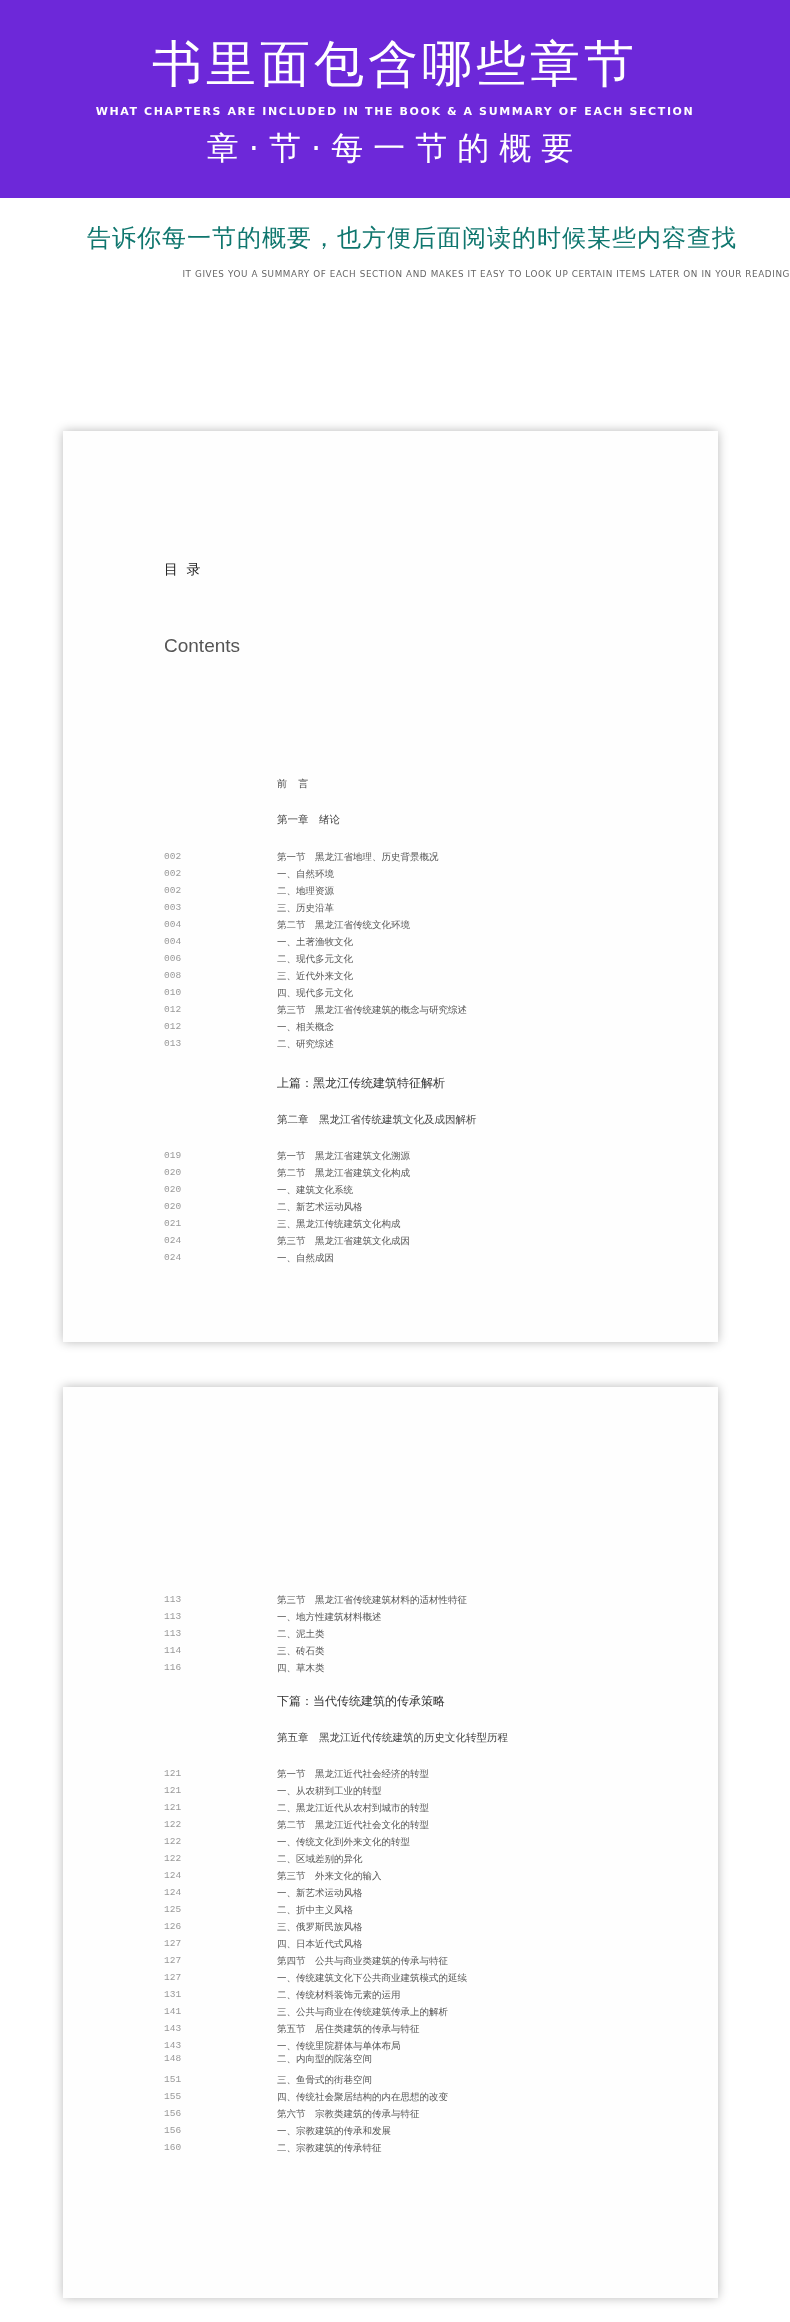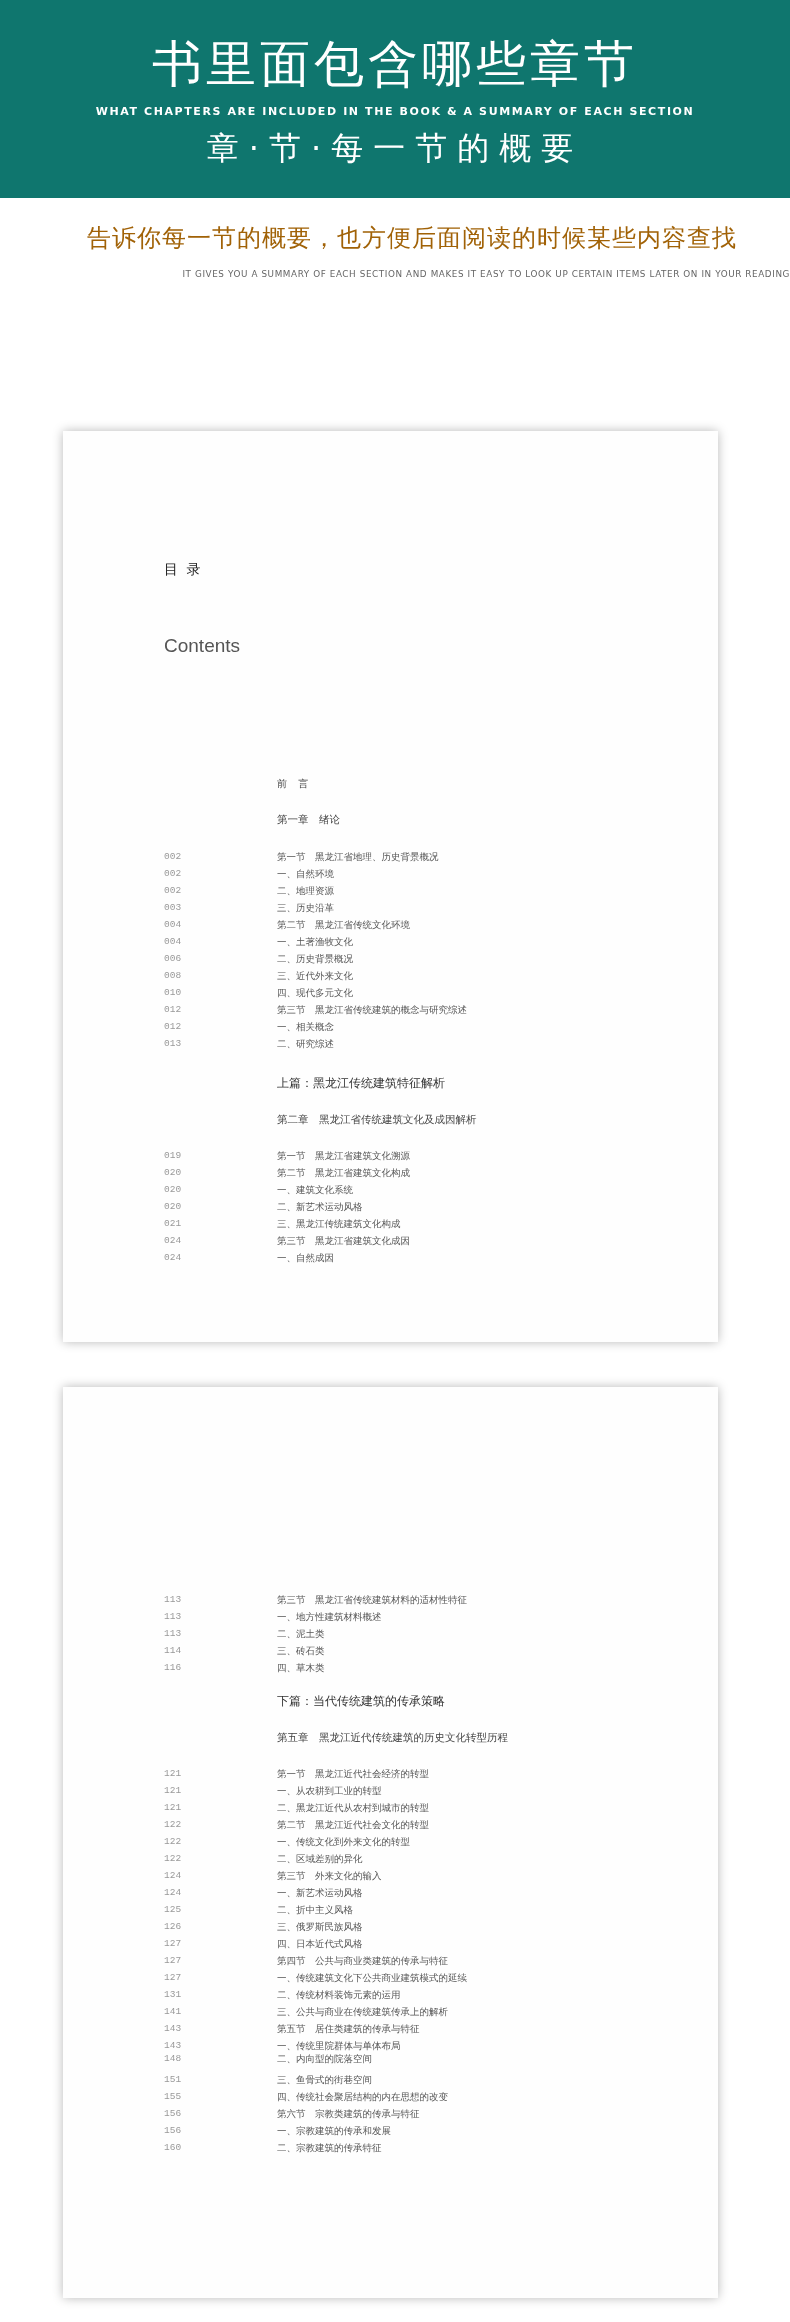--- a/index.html
+++ b/index.html
@@ -1,39 +1,39 @@
 <!DOCTYPE html>
 <html><head>
   <meta charset="utf-8">
   <style>
     * { margin: 0; padding: 0; box-sizing: border-box; }
     html, body { width: 790px; background: #ffffff; }
     body { font-family: "DejaVu Sans", "Liberation Sans", sans-serif; color: #333; position: relative; height: 2322px; overflow: hidden; }
 
     .banner {
       position: absolute; left: 0; top: 0; width: 790px; height: 198px;
-      background: #0f766e; color: #fff; text-align: center;
+      background: #6d28d9; color: #fff; text-align: center;
     }
     .banner-title {
       position: absolute; left: 0; right: 0; top: 34px;
       font-family: "DejaVu Serif", "Liberation Serif", serif;
       font-size: 50px; letter-spacing: 4px; line-height: 60px; font-weight: normal;
     }
     .banner-sub-en {
       position: absolute; left: 0; right: 0; top: 106px;
       font-size: 11px; letter-spacing: 1.6px; line-height: 12px; font-weight: bold;
     }
     .banner-sub-cn {
       position: absolute; left: 0; right: 0; top: 128px;
       font-size: 32px; letter-spacing: 10px; line-height: 40px;
     }
 
     .intro-cn {
       position: absolute; left: 0; right: 0; top: 222px; text-align: center;
-      font-size: 24px; color: #a16207; letter-spacing: 1px; line-height: 32px; margin-left: 34px;
+      font-size: 24px; color: #0f766e; letter-spacing: 1px; line-height: 32px; margin-left: 34px;
     }
     .intro-en {
       position: absolute; left: 0; right: 0; top: 268px; text-align: right;
       font-size: 8.8px; color: #666; letter-spacing: 0.6px; line-height: 12px;
     }
 
     .page {
       position: absolute; left: 63px; width: 655px; background: #fefefe;
       box-shadow: 0 0 10px rgba(0,0,0,0.28);
     }
@@ -99,21 +99,21 @@
       <div class="entry section" style="top: 485px;">
         <span class="num">004</span>
         <span class="label">第二节　黑龙江省传统文化环境</span>
       </div>
       <div class="entry item" style="top: 502px;">
         <span class="num">004</span>
         <span class="label">一、土著渔牧文化</span>
       </div>
       <div class="entry item" style="top: 519px;">
         <span class="num">006</span>
-        <span class="label">二、历史背景概况</span>
+        <span class="label">二、现代多元文化</span>
       </div>
       <div class="entry item" style="top: 536px;">
         <span class="num">008</span>
         <span class="label">三、近代外来文化</span>
       </div>
       <div class="entry item" style="top: 553px;">
         <span class="num">010</span>
         <span class="label">四、现代多元文化</span>
       </div>
       <div class="entry section" style="top: 570px;">

